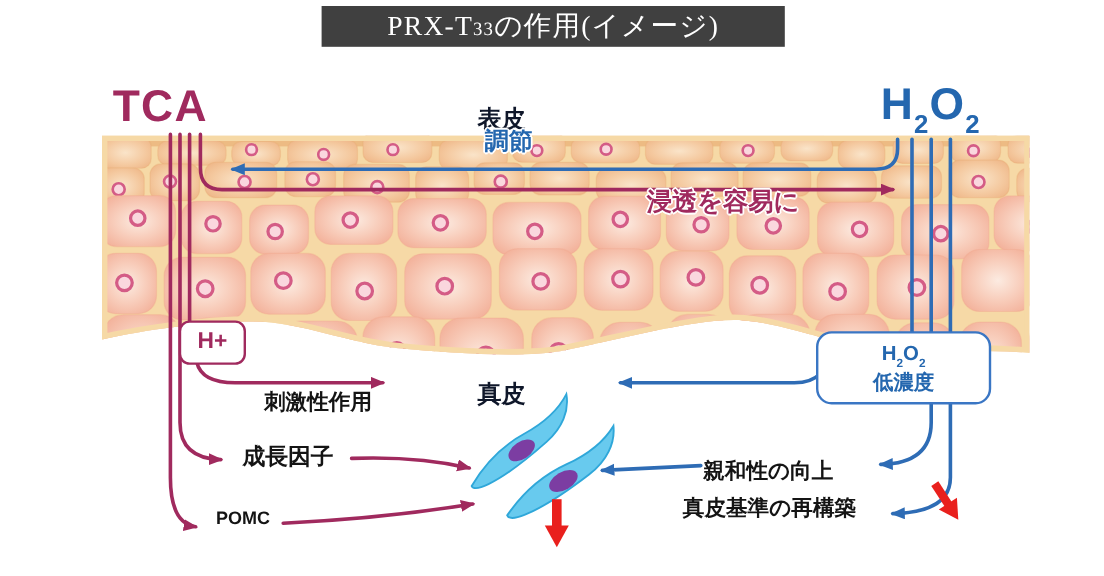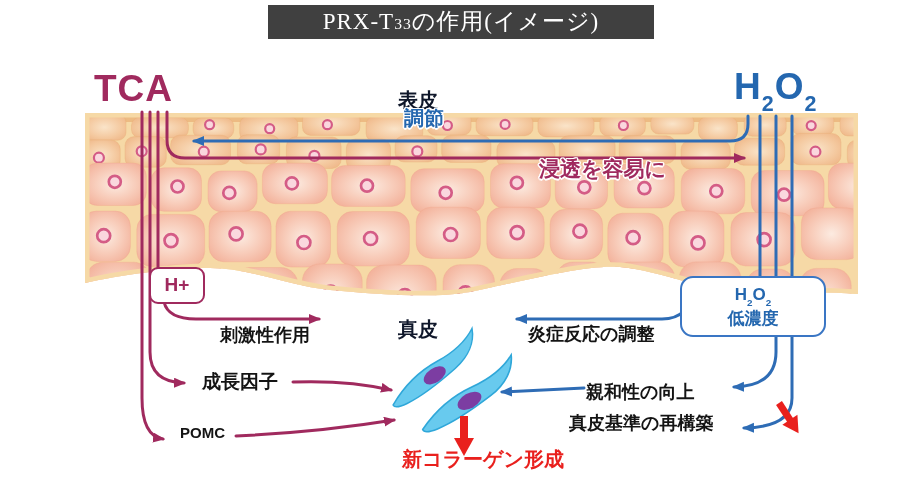--- a/index.html
+++ b/index.html
@@ -246,30 +246,28 @@
 
   <div class="lbl ink" style="left:398px;top:77px;font-size:20px;">表皮</div>
   <div class="lbl ink" style="left:398px;top:306px;font-size:20px;">真皮</div>
 
   <div class="lbl blu outline" style="left:404px;top:107px;font-size:20px;text-align:right;">調節</div>
   <div class="lbl mag outline" style="left:539px;top:157px;font-size:21px;">浸透を容易に</div>
 
   <div class="hplus-box">H+</div>
 
   <div class="lbl blk" style="left:194px;top:325px;font-size:18px;margin-left:26px;">刺激性作用</div>
-  <div class="lbl blk" style="left:528px;top:324px;font-size:18px;">炎症反応の調整</div>
 
   <div class="h2o2low-box">
     <span><span>H</span><sub class="s2">2</sub><span>O</span><sub class="s2">2</sub></span><br>
     <span>低濃度</span>
   </div>
 
   <div class="lbl blk" style="left:202px;top:371px;font-size:19px;">成長因子</div>
   <div class="lbl blk" style="left:180px;top:424px;font-size:15px;">POMC</div>
 
   <div class="lbl blk two-line" style="left:586px;top:361px;font-size:18px;">
     <br>
     <span>親和性の向上</span>
   </div>
   <div class="lbl blk" style="left:569px;top:413px;font-size:18px;text-align:center;">真皮基準の再構築</div>
 
-  <div class="lbl red" style="left:402px;top:448px;font-size:20px;">新コラーゲン形成</div>
 </div>
 
 </body></html>

